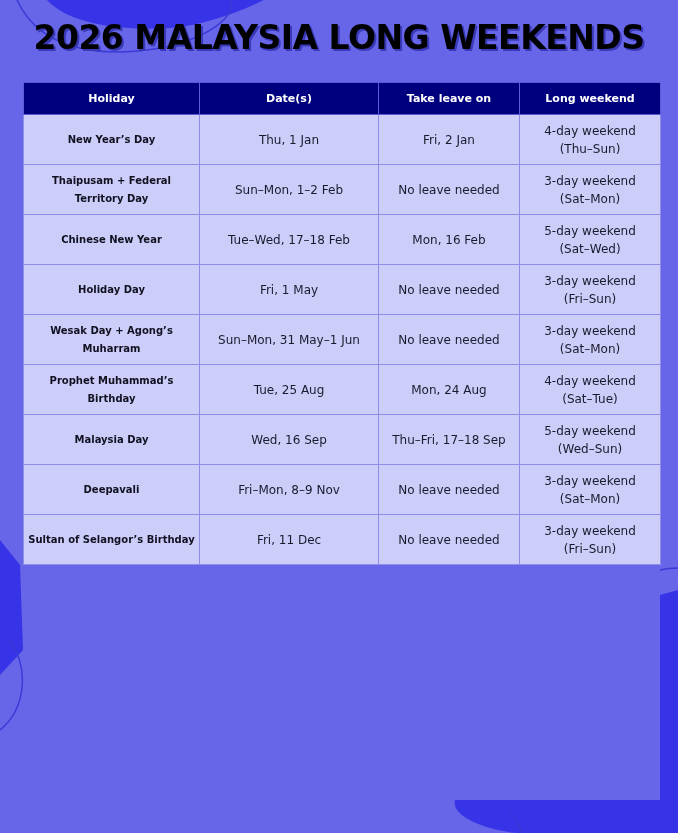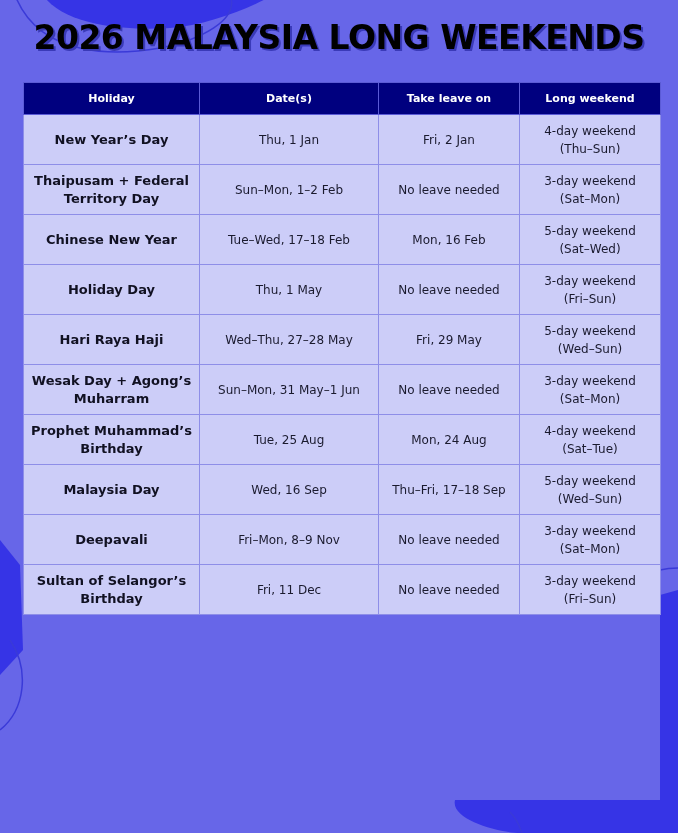--- a/index.html
+++ b/index.html
@@ -24,21 +24,21 @@
     background:#00007f; color:#ffffff; font-weight:bold;
     font-size:11px; height:31px; padding:0;
     border:1px solid #5b5bd6; text-align:center;
     font-family:"DejaVu Sans", sans-serif;
   }
   table.lw td {
     background:#cccdf8; color:#1a1a2e; height:49px; padding:0 4px;
     border:1px solid #8e8ee8; text-align:center; vertical-align:middle;
     font-size:12px; line-height:18px;
   }
-  table.lw td.hol { font-weight:bold; color:#111122; font-size:13px; }
+  table.lw td.hol { font-weight:bold; color:#111122; font-size:10px; }
   .c1{width:176px}.c2{width:179px}.c3{width:141px}.c4{width:141px}
   .lw-line { display:block; }
 </style>
 </head>
 <body>
 
 <svg class="bg" width="678" height="833" viewBox="0 0 678 833">
 
   <path d="M40 -10 C 60 30, 140 30, 170 28 C 210 25, 260 5, 280 -10 Z" fill="#3634e6"></path>
   <path d="M15 -5 C 40 60, 120 55, 160 48 C 200 40, 240 20, 230 -5" fill="none" stroke="#3a3ad8" stroke-width="1.5"></path>
@@ -95,37 +95,28 @@
     <td>Mon, 16 Feb</td>
     <td>
       <span class="lw-line">5-day weekend</span>
       <span class="lw-line">(Sat–Wed)</span>
     </td>
   </tr>
 
 
   <tr>
     <td class="hol">Holiday Day</td>
-    <td>Thu, 1 May</td>
+    <td>Fri, 1 May</td>
     <td>No leave needed</td>
     <td>
       <span class="lw-line">3-day weekend</span>
       <span class="lw-line">(Fri–Sun)</span>
     </td>
   </tr>
 
-  <tr>
-    <td class="hol">Hari Raya Haji</td>
-    <td>Wed–Thu, 27–28 May</td>
-    <td>Fri, 29 May</td>
-    <td>
-      <span class="lw-line">5-day weekend</span>
-      <span class="lw-line">(Wed–Sun)</span>
-    </td>
-  </tr>
 
   <tr>
     <td class="hol">Wesak Day + Agong’s Muharram</td>
     <td>Sun–Mon, 31 May–1 Jun</td>
     <td>No leave needed</td>
     <td>
       <span class="lw-line">3-day weekend</span>
       <span class="lw-line">(Sat–Mon)</span>
     </td>
   </tr>

